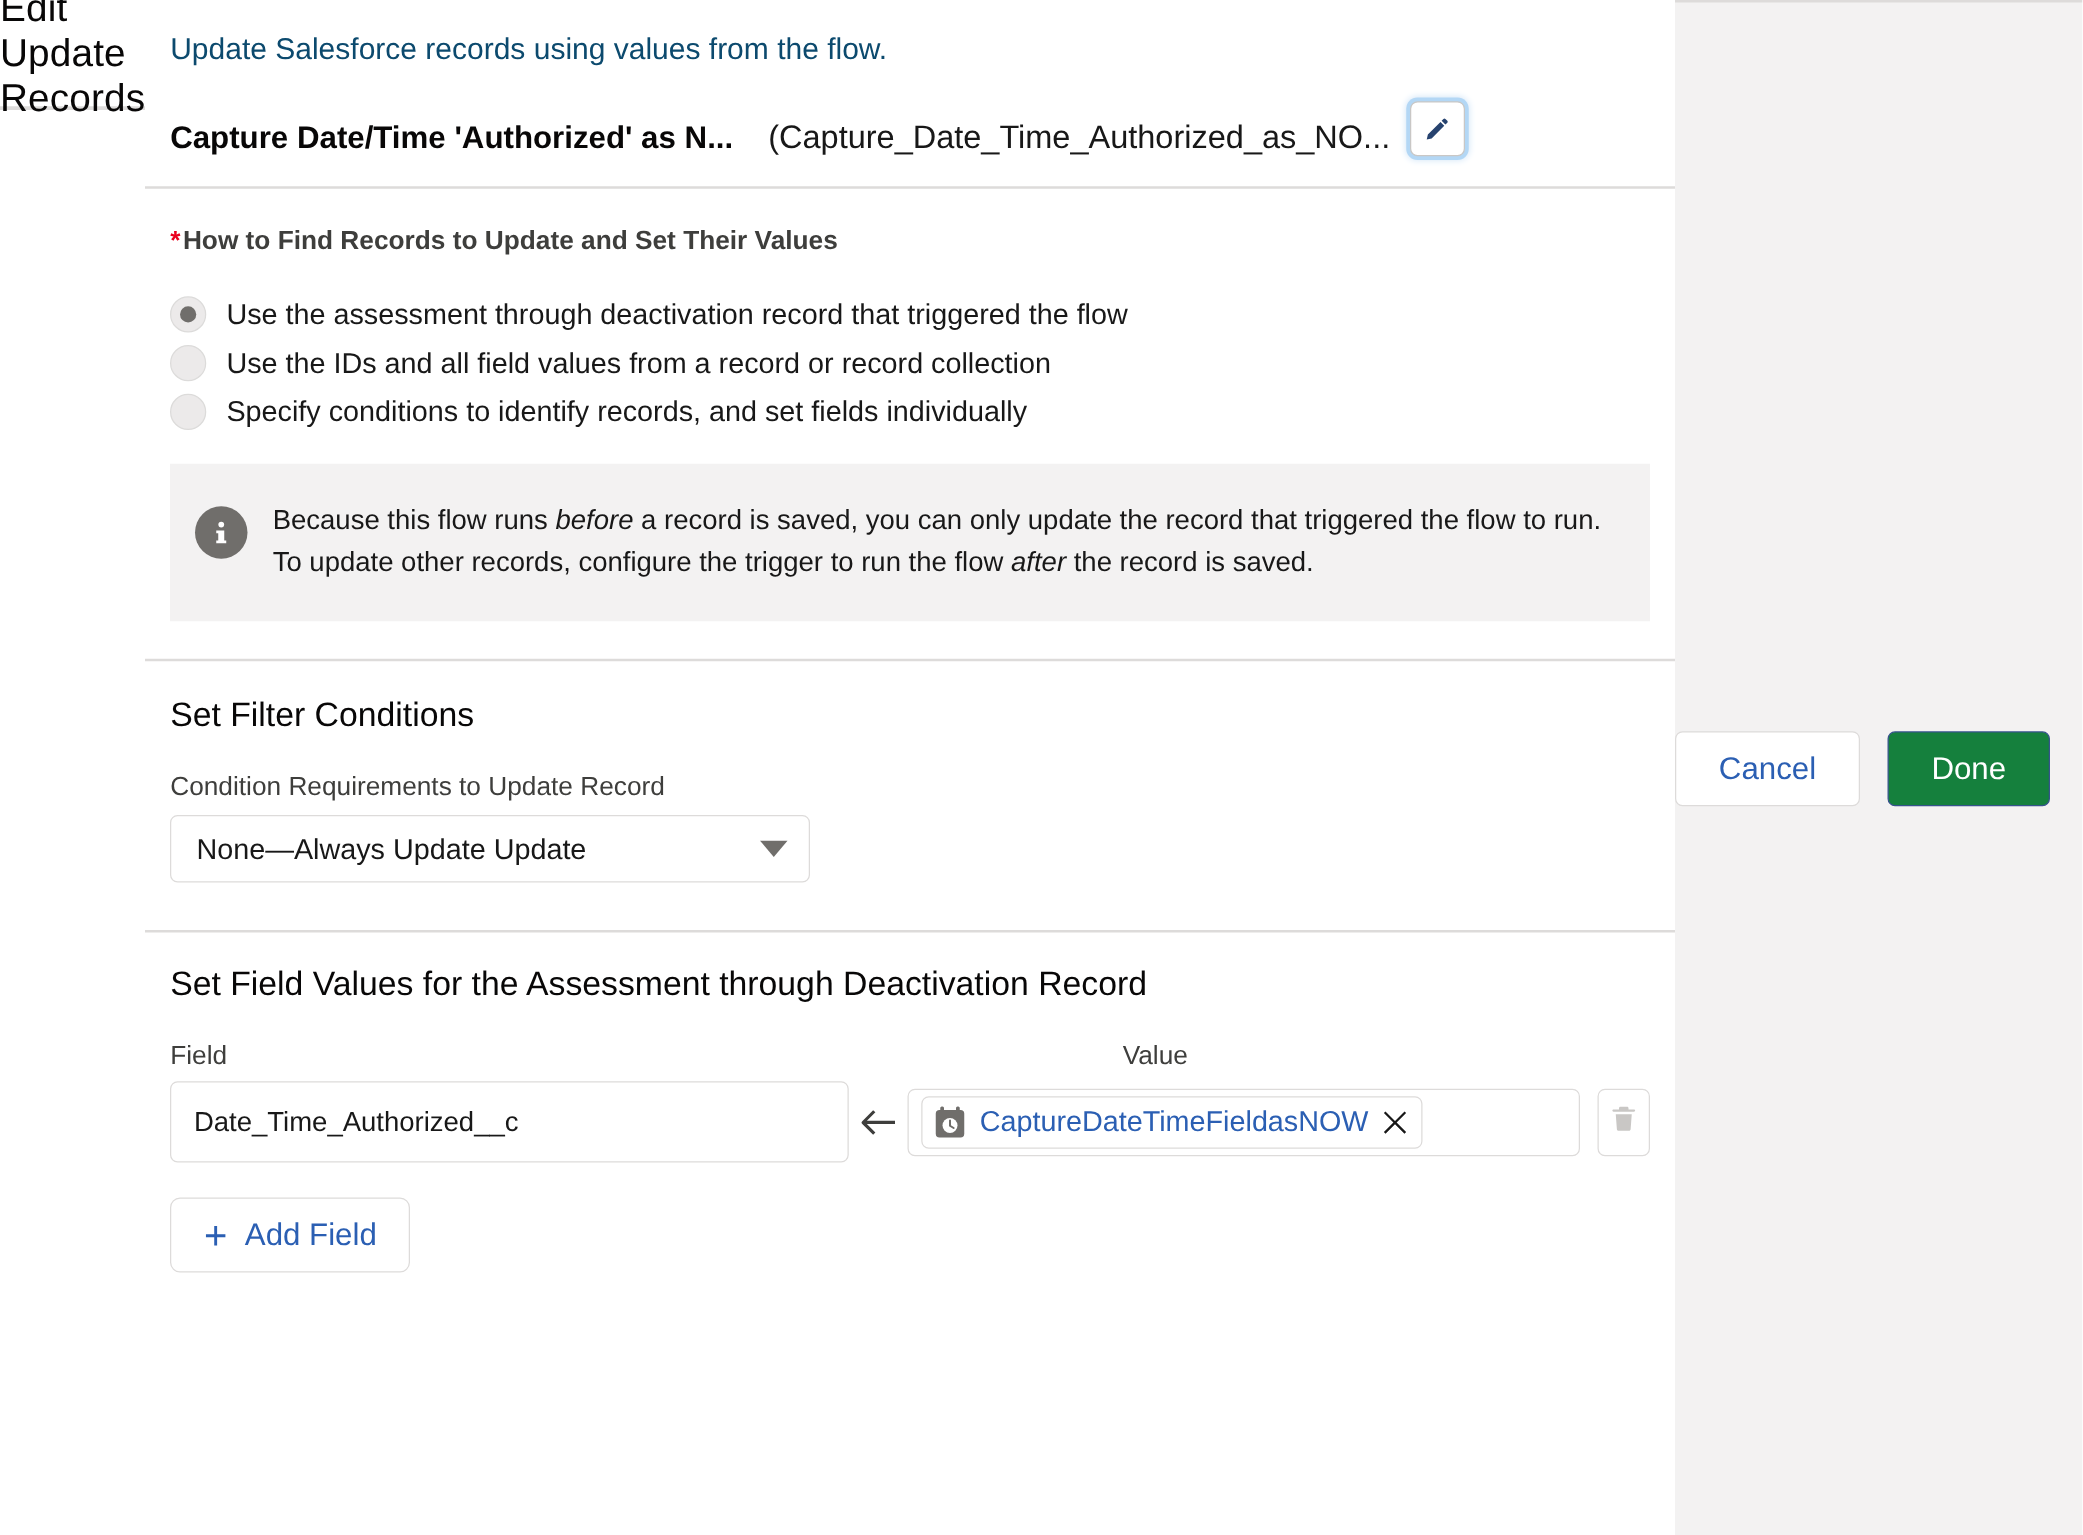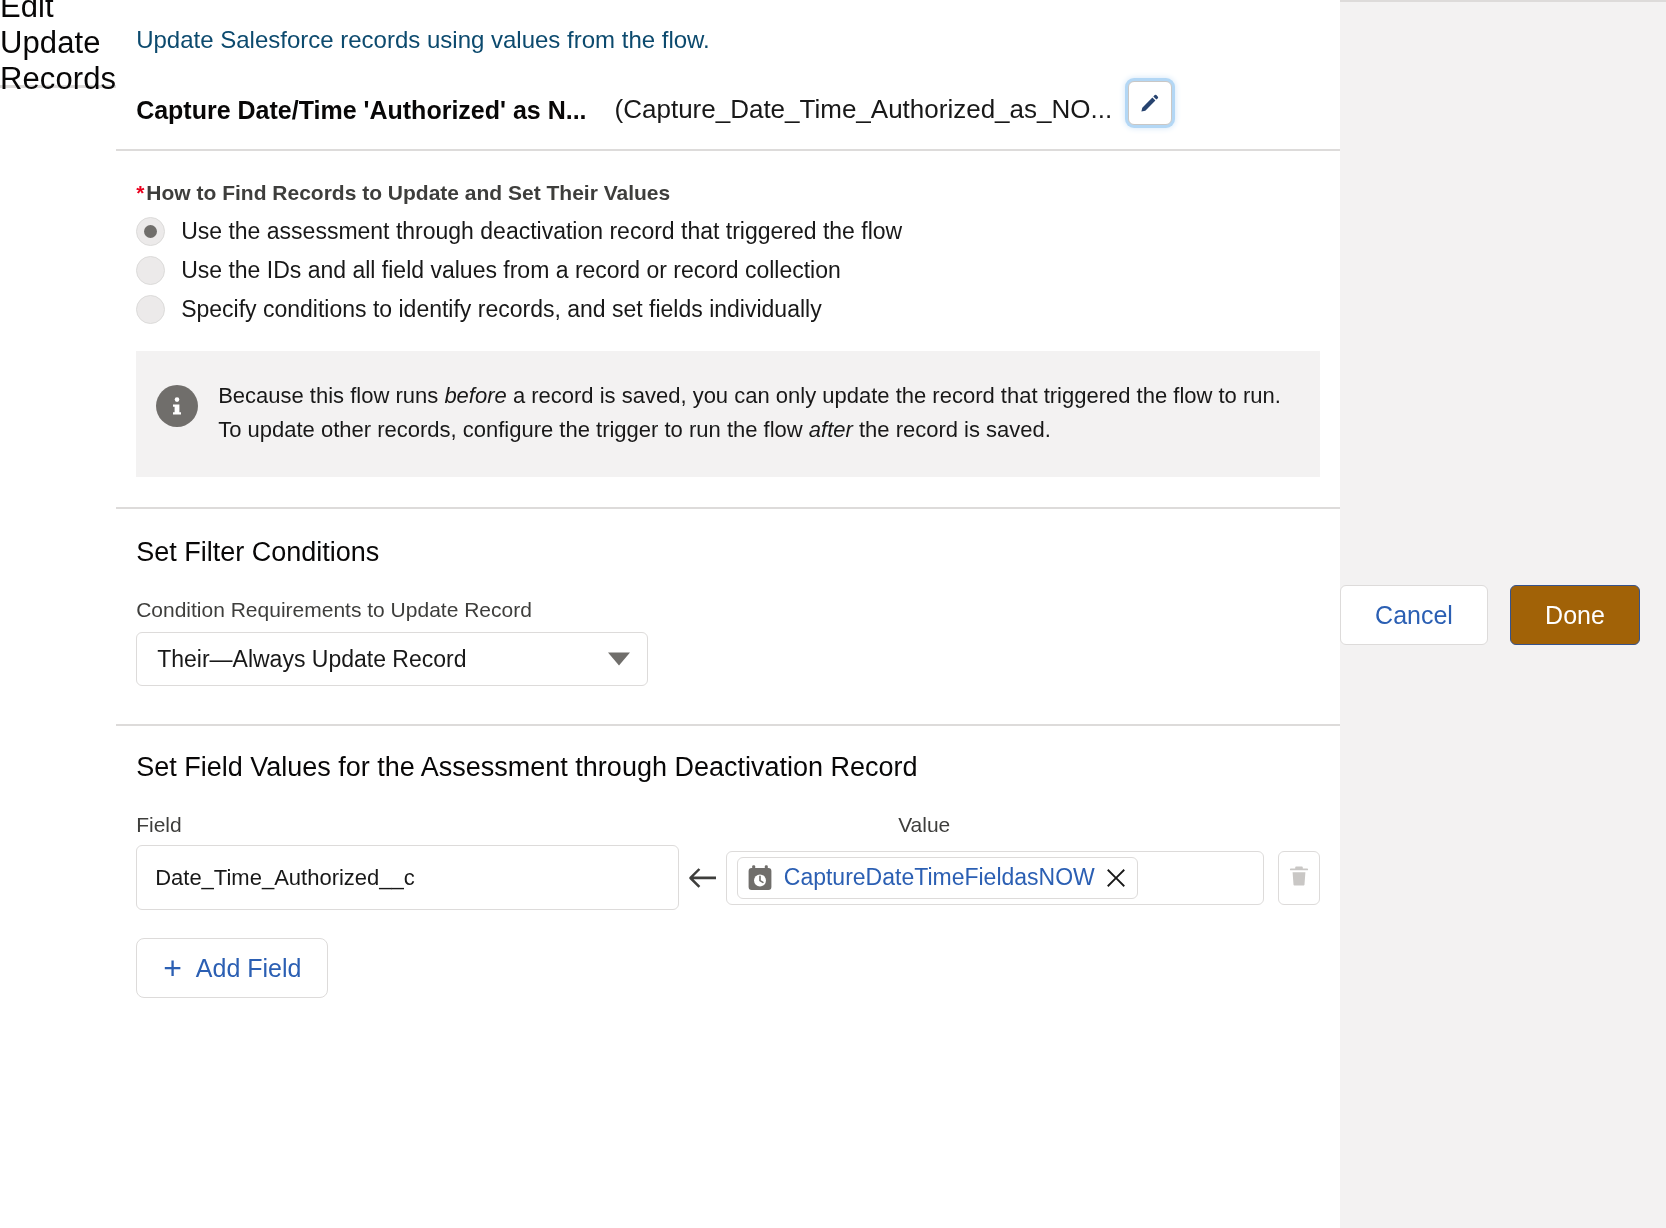--- a/index.html
+++ b/index.html
@@ -74,21 +74,21 @@
     flex: 0 0 auto;
   }
   .edit-btn svg { width: 22px; height: 22px; display: block; }
 
   
   .section-radios {
     padding: 30px 20px 0 20px;
   }
   .req-label {
     font-size: 21px; font-weight: bold; color: #3e3e3c;
-    margin-bottom: 9px;
+    margin-bottom: 29px;
   }
   .req-star { color: #ea001e; font-weight: bold; margin-right: 2px; }
   .radio-row {
     display: flex; align-items: center;
     gap: 16px;
     margin-bottom: 4px;
     height: 35px;
   }
   .radio {
     width: 29px; height: 29px; border-radius: 50%;
@@ -252,21 +252,21 @@
     background: #fff;
     color: #2b5fb3;
     font-size: 25px;
     display: flex; align-items: center; justify-content: center;
     cursor: pointer;
   }
   .btn-done {
     height: 60px; min-width: 130px;
     border: 1px solid #36538c;
     border-radius: 6px;
-    background: #a16207;
+    background: #15803d;
     color: #ffffff;
     font-size: 25px;
     display: flex; align-items: center; justify-content: center;
     padding: 0 30px;
     cursor: pointer;
   }
 </style>
 </head>
 <body>
 
@@ -322,21 +322,21 @@
       <div class="info-text">
         <span>Because this flow runs </span><i>before</i><span> a record is saved, you can only update the record that triggered the flow to run. To update other records, configure the trigger to run the flow </span><i>after</i><span> the record is saved.</span>
       </div>
     </div>
     <div class="divider"></div>
 
     <div class="section-filter">
       <div class="section-heading">Set Filter Conditions</div>
       <div class="field-label">Condition Requirements to Update Record</div>
       <div class="select-wrap">
-        <div class="select-box">Their—Always Update Record</div>
+        <div class="select-box">None—Always Update Update</div>
         <span class="select-caret"></span>
       </div>
     </div>
     <div class="divider" style="margin-top:38px;"></div>
 
     <div class="section-values">
       <div class="section-heading">Set Field Values for the Assessment through Deactivation Record</div>
 
       <div class="fv-head">
         <div class="h-field">Field</div>

